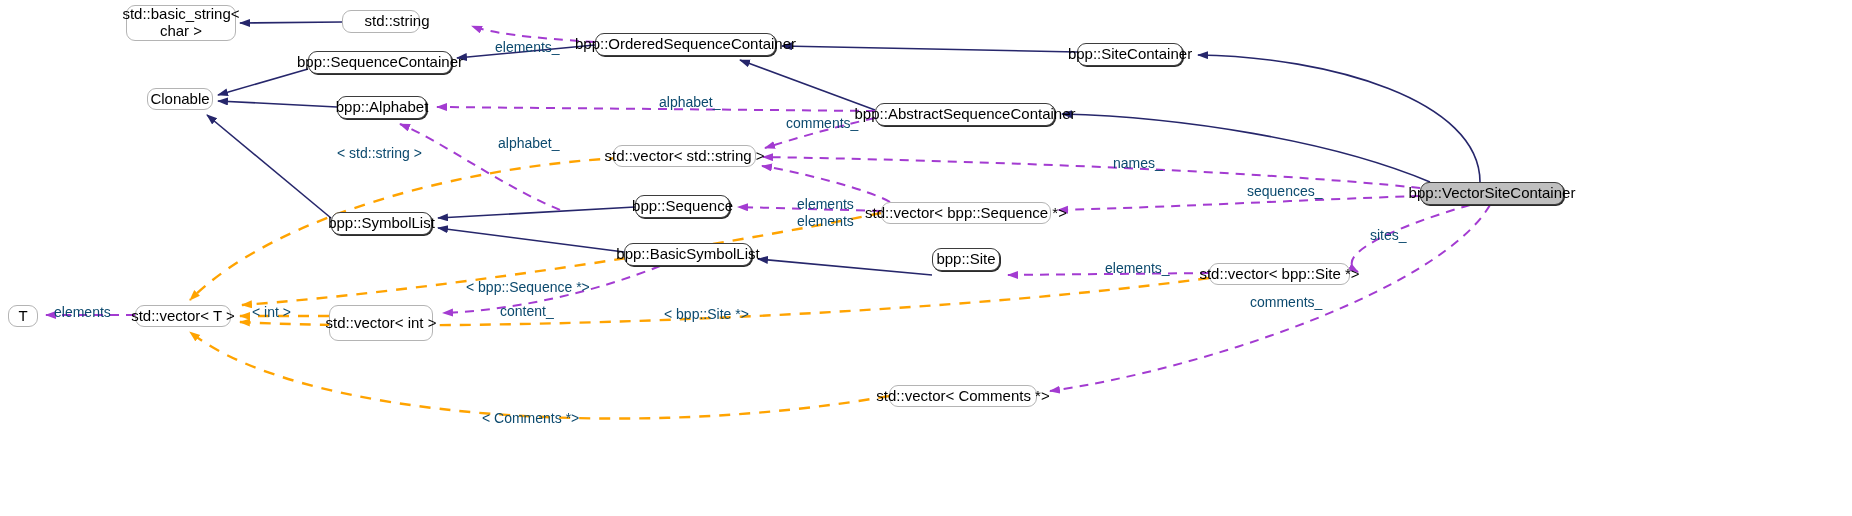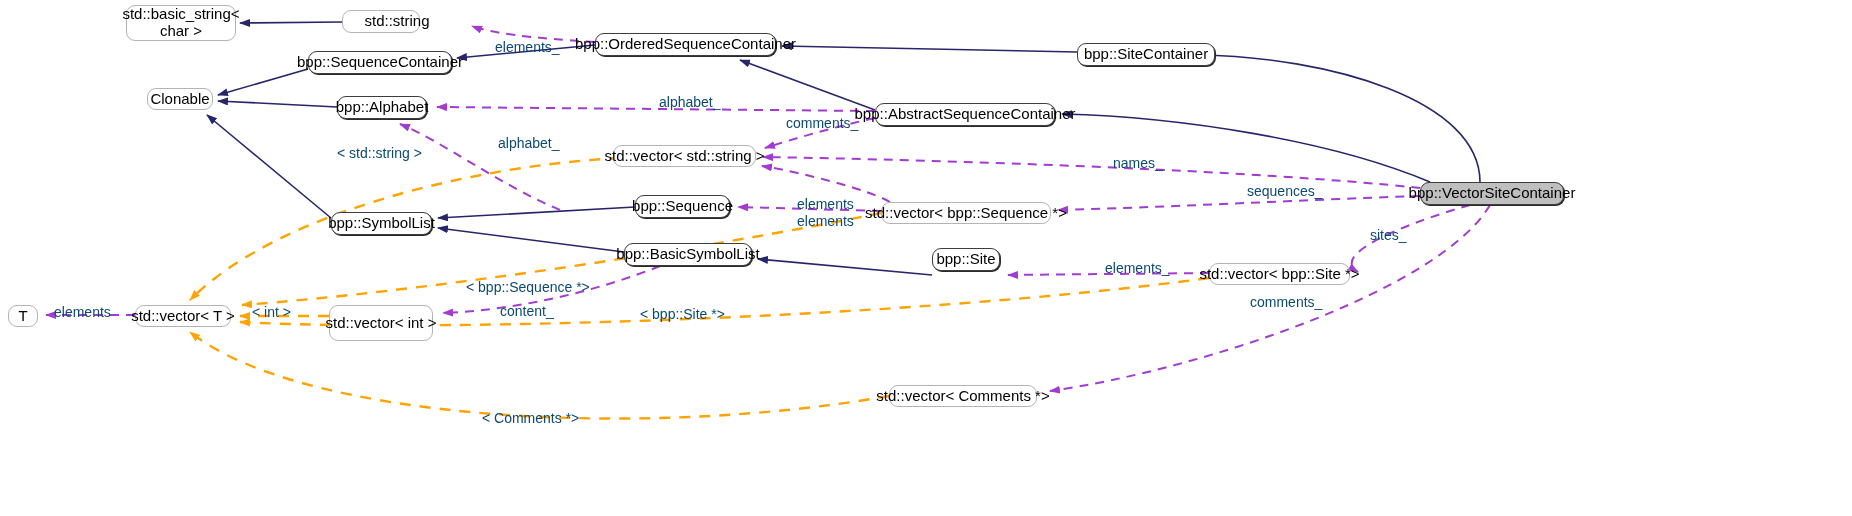--- a/index.html
+++ b/index.html
@@ -74,21 +74,21 @@
   </svg>
 
   <div id="nodes">
       <div class="node plain" style="left: 126px; top: 5px; width: 110px; height: 36px;">std::basic_string&lt;
 char &gt;</div>
       <div class="node plain" style="left: 342px; top: 10px; width: 78px; height: 23px; padding-left: 32px;">std::string</div>
       <div class="node bold" style="left: 308px; top: 51px; width: 144px; height: 23px;">bpp::SequenceContainer</div>
       <div class="node plain" style="left: 147px; top: 88px; width: 66px; height: 22px;">Clonable</div>
       <div class="node bold" style="left: 337px; top: 96px; width: 90px; height: 23px;">bpp::Alphabet</div>
       <div class="node bold" style="left: 595px; top: 33px; width: 181px; height: 23px;">bpp::OrderedSequenceContainer</div>
-      <div class="node bold" style="left: 1077px; top: 43px; width: 138px; height: 23px;">bpp::SiteContainer</div>
+      <div class="node bold" style="left: 1077px; top: 43px; width: 106px; height: 23px;">bpp::SiteContainer</div>
       <div class="node bold" style="left: 875px; top: 103px; width: 180px; height: 23px;">bpp::AbstractSequenceContainer</div>
       <div class="node plain" style="left: 613px; top: 145px; width: 143px; height: 22px;">std::vector&lt; std::string &gt;</div>
       <div class="node bold" style="left: 635px; top: 195px; width: 95px; height: 23px;">bpp::Sequence</div>
       <div class="node bold" style="left: 331px; top: 212px; width: 101px; height: 23px;">bpp::SymbolList</div>
       <div class="node plain" style="left: 881px; top: 202px; width: 170px; height: 22px;">std::vector&lt; bpp::Sequence *&gt;</div>
       <div class="node bold" style="left: 624px; top: 243px; width: 128px; height: 23px;">bpp::BasicSymbolList</div>
       <div class="node bold" style="left: 932px; top: 248px; width: 68px; height: 23px;">bpp::Site</div>
       <div class="node plain" style="left: 1209px; top: 263px; width: 141px; height: 22px;">std::vector&lt; bpp::Site *&gt;</div>
       <div class="node current" style="left: 1420px; top: 182px; width: 144px; height: 23px;">bpp::VectorSiteContainer</div>
       <div class="node plain" style="left: 8px; top: 305px; width: 30px; height: 22px;">T</div>
@@ -106,17 +106,17 @@
       <div class="elabel" style="left: 1247px; top: 184px;">sequences_</div>
       <div class="elabel" style="left: 797px; top: 197px;">elements</div>
       <div class="elabel" style="left: 797px; top: 214px;">elements</div>
       <div class="elabel" style="left: 1370px; top: 228px;">sites_</div>
       <div class="elabel" style="left: 1105px; top: 261px;">elements_</div>
       <div class="elabel" style="left: 1250px; top: 295px;">comments_</div>
       <div class="elabel" style="left: 466px; top: 280px;">&lt; bpp::Sequence *&gt;</div>
       <div class="elabel" style="left: 54px; top: 305px;">elements</div>
       <div class="elabel" style="left: 252px; top: 305px;">&lt; int &gt;</div>
       <div class="elabel" style="left: 500px; top: 304px;">content_</div>
-      <div class="elabel" style="left: 640px; top: 307px; text-align: center;">&lt; bpp::Site *&gt;</div>
+      <div class="elabel" style="left: 664px; top: 307px; text-align: center;">&lt; bpp::Site *&gt;</div>
       <div class="elabel" style="left: 482px; top: 411px;">&lt; Comments *&gt;</div>
     </div>
 
 </div>
 
 </body></html>

